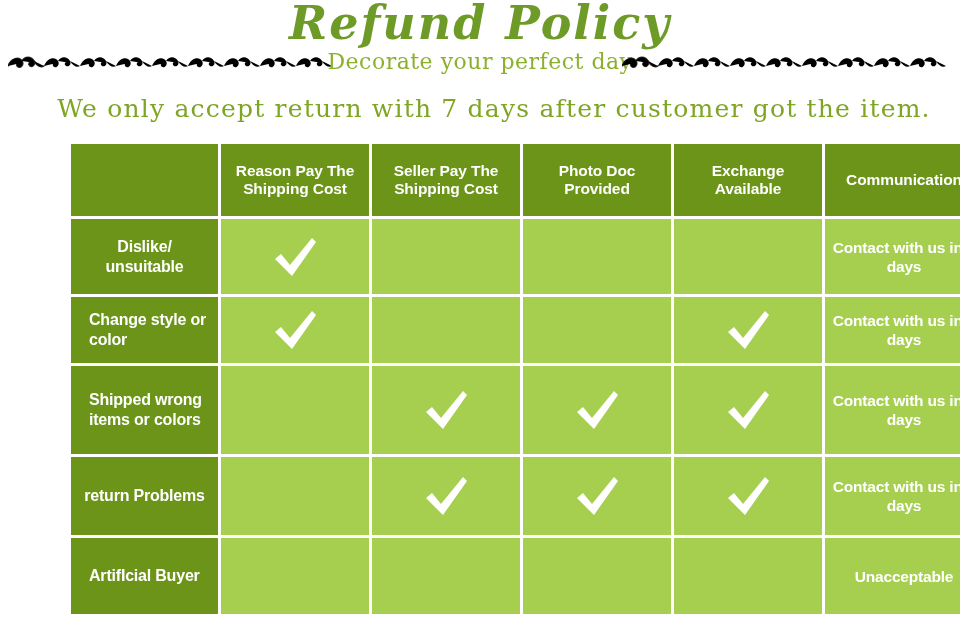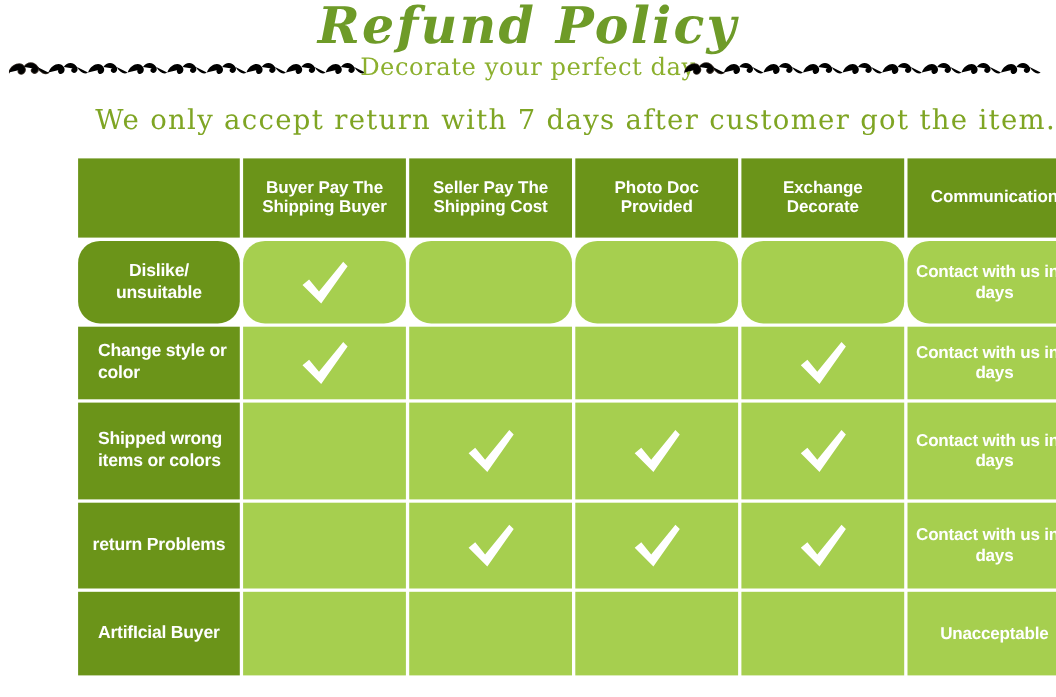--- a/index.html
+++ b/index.html
@@ -57,21 +57,21 @@
   .ornament svg { display: block; }
   #ornament-left  { left: 8px;  width: 330px; }
   #ornament-right { right: 8px; width: 330px; }
 
   
   #tagline {
     position: absolute;
     left: 0;
     right: 0;
     top: 92px;
-    text-align: right;
+    text-align: center;
     font-family: "DejaVu Serif", serif;
     font-size: 25px;
     color: #7FA524;
     letter-spacing: 1.2px;
     line-height: 34px;
     white-space: nowrap;
     margin-left: 28px;
   }
 
   
@@ -131,21 +131,21 @@
     background: #A6CF4F;
     font-size: 15.5px;
     font-weight: bold;
     line-height: 19px;
     text-align: center;
     padding: 0 4px !important;
     letter-spacing: -0.2px;
   }
 
   
-  .r1 > td { height: 75px; border-radius: 20px; }
+  .r1 > td { height: 75px; }
   .r2 > td { height: 66px; }
   .r3 > td { height: 88px; }
   .r4 > td { height: 78px; }
   .r5 > td { height: 76px; }
 
   
   .check {
     display: inline-block;
     width: 52px;
     height: 52px;
@@ -205,24 +205,24 @@
     </svg>
   </div>
 </div>
 
 <div id="tagline">We only accept return with 7 days after customer got the item.</div>
 
 <table id="policy-table">
   <tbody>
     <tr>
       <td class="hdr-blank col-label"></td>
-      <td class="hdr-cell col-data">Buyer Pay The Shipping Buyer</td>
+      <td class="hdr-cell col-data">Reason Pay The Shipping Cost</td>
       <td class="hdr-cell col-data">Seller Pay The Shipping Cost</td>
       <td class="hdr-cell col-data">Photo Doc Provided</td>
-      <td class="hdr-cell col-data">Exchange Decorate</td>
+      <td class="hdr-cell col-data">Exchange Available</td>
       <td class="hdr-cell col-comm">Communication</td>
     </tr>
 
     <tr class="r1">
       <td class="row-label col-label center">Dislike/ unsuitable</td>
       <td class="data-cell col-data"><span class="check"><svg viewBox="0 0 52 52">
               <path d="M6 28 L12 23 L21 34 L43 7 L47 11 L23 45 Z" fill="#FFFFFF"></path>
             </svg></span></td>
       <td class="data-cell col-data"><span class="check-empty"></span></td>
       <td class="data-cell col-data"><span class="check-empty"></span></td>

